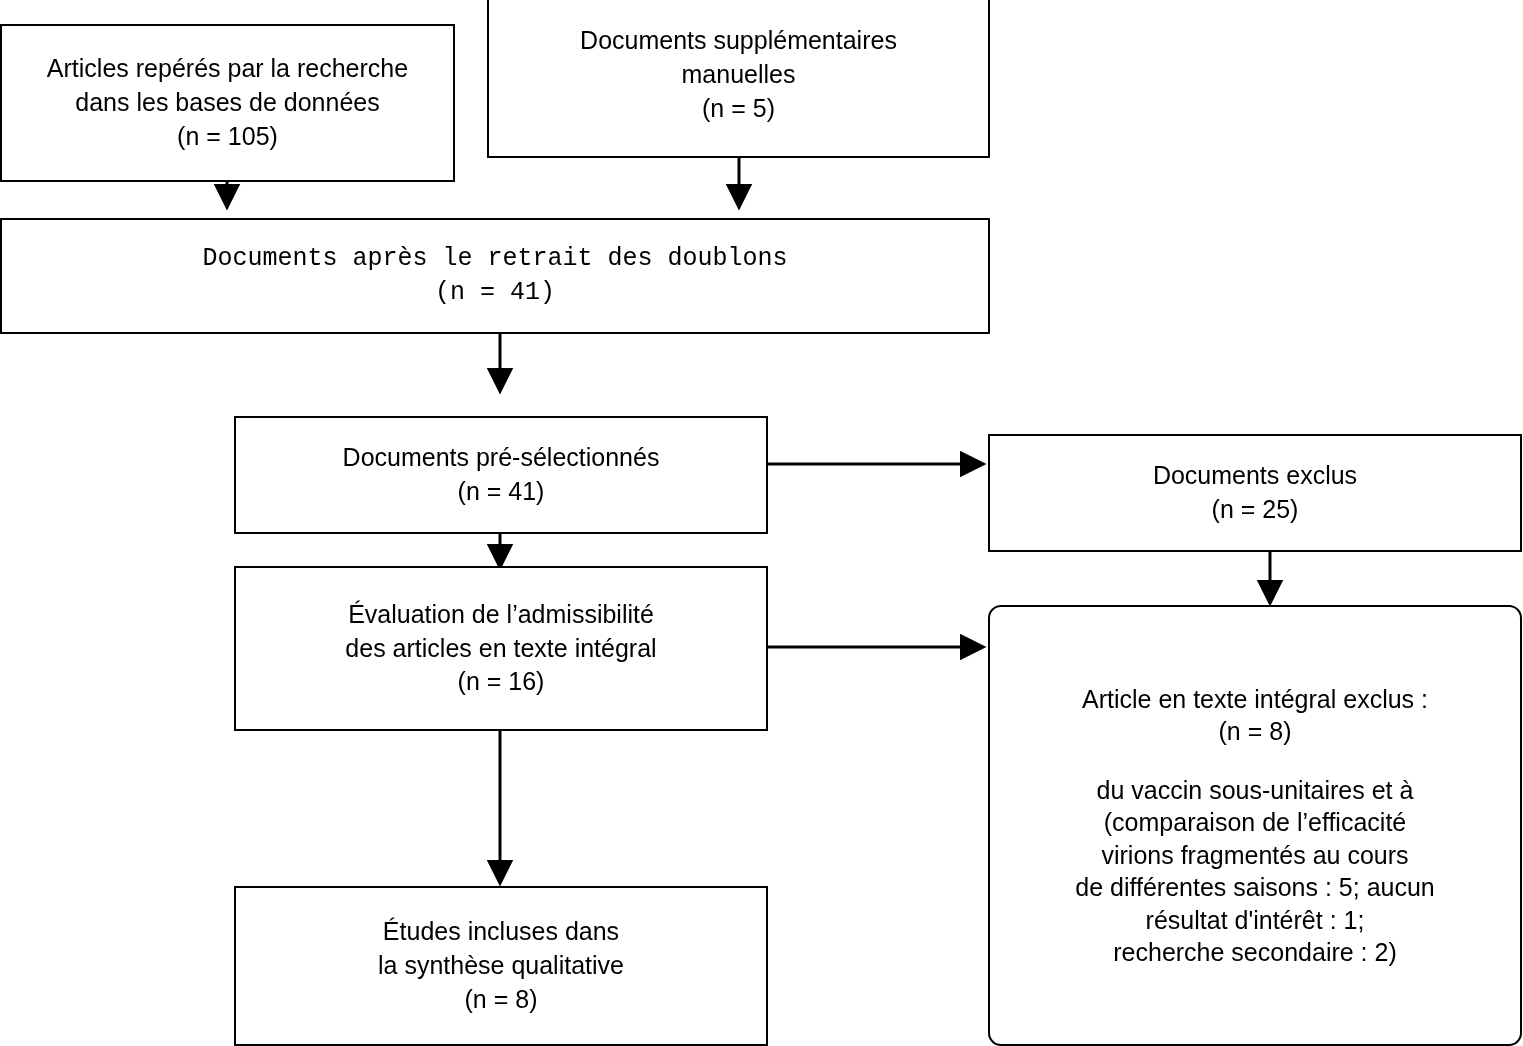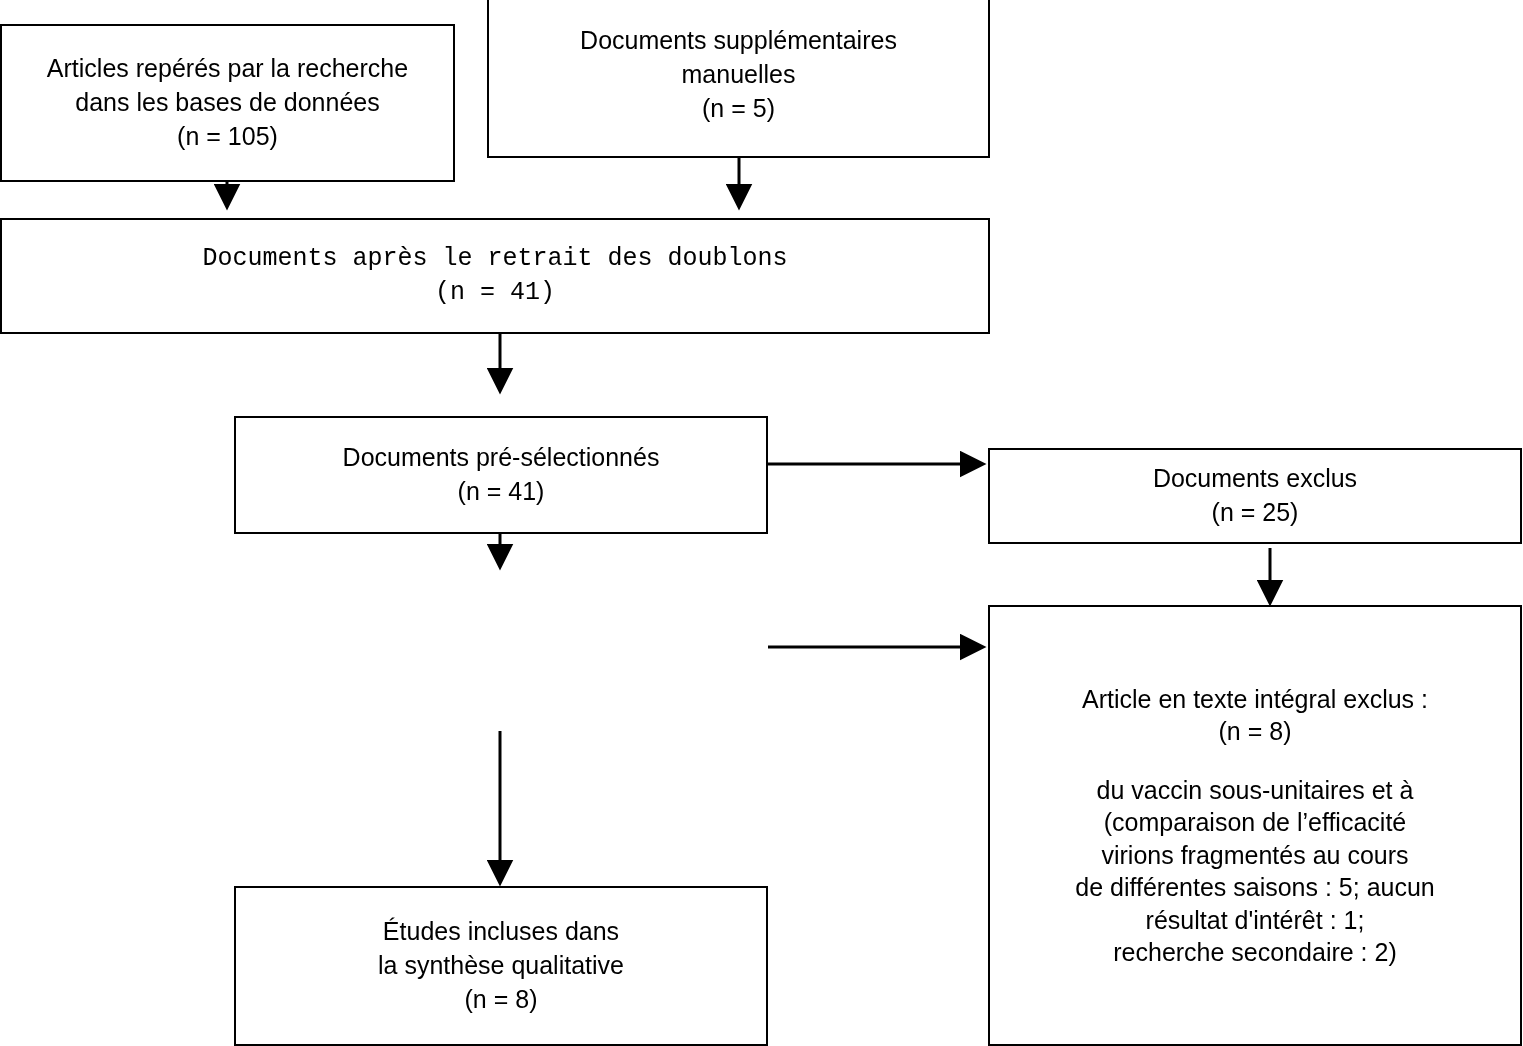--- a/index.html
+++ b/index.html
@@ -96,27 +96,32 @@
   <div class="box" style="left:0px; top:218px; width:990px; height:116px;font-family:Liberation Mono, monospace;">
     <span class="line">Documents après le retrait des doublons</span>
     <span class="line">(n = 41)</span>
   </div>
 
   <div class="box" style="left:234px; top:400px; width:534px; height:118px;margin-top:16px;">
     <span class="line">Documents pré-sélectionnés</span>
     <span class="line">(n = 41)</span>
   </div>
 
-  <div class="box" style="left:988px; top:448px; width:534px; height:96px;">
+  <div class="box" style="left:988px; top:434px; width:534px; height:118px;">
     <span class="line">Documents exclus</span>
     <span class="line">(n = 25)</span>
   </div>
 
+  <div class="box" style="left:234px; top:566px; width:534px; height:165px;">
+    <span class="line">Évaluation de l’admissibilité</span>
+    <span class="line">des articles en texte intégral</span>
+    <span class="line">(n = 16)</span>
+  </div>
 
-  <div class="box tight" style="left:988px; top:605px; width:534px; height:441px;">
+  <div class="box tight" style="left:988px; top:605px; width:534px; height:441px;border-radius:13px;">
     <span class="line">Article en texte intégral exclus :</span>
     <span class="line">(n = 8)</span>
     <span class="gap"></span>
     <span class="line">du vaccin sous-unitaires et à</span>
     <span class="line">(comparaison de l’efficacité</span>
     <span class="line">virions fragmentés au cours</span>
     <span class="line">de différentes saisons : 5; aucun</span>
     <span class="line">résultat d'intérêt : 1;</span>
     <span class="line">recherche secondaire : 2)</span>
   </div>

